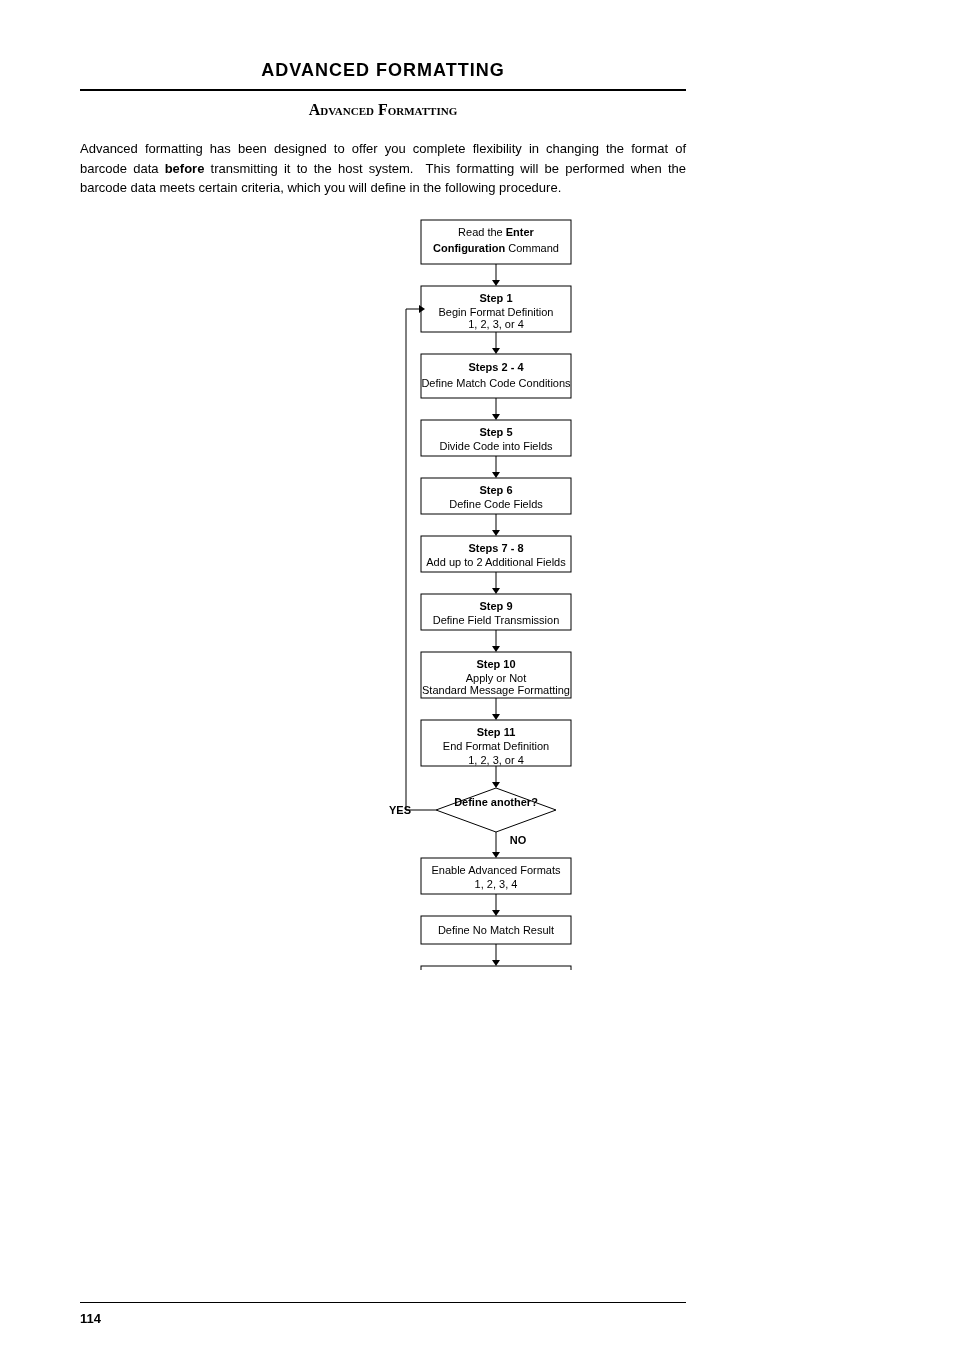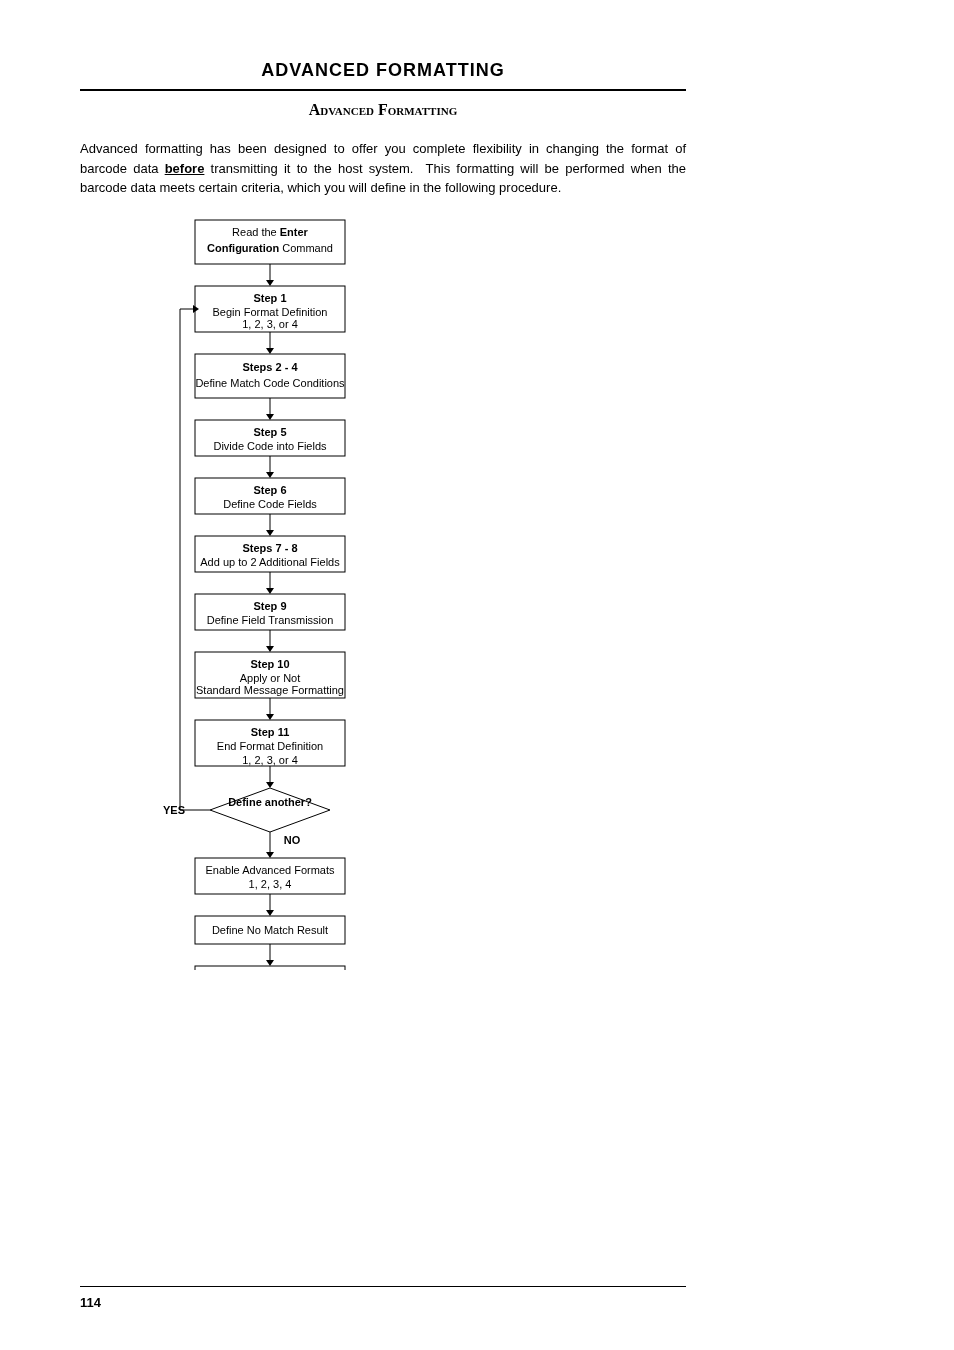--- a/index.html
+++ b/index.html
@@ -46,41 +46,40 @@
       font-style: normal;
     }
     .body-text {
       font-size: 13px;
       line-height: 1.5;
       margin-bottom: 12px;
       text-align: justify;
     }
     .body-text strong {
       font-weight: bold;
-      text-decoration: underline;
     }
     .page-footer {
       position: absolute;
-      bottom: 40px;
+      bottom: 24px;
       left: 80px;
       right: 80px;
     }
     .footer-rule {
       border: none;
       border-top: 1px solid #000;
       margin-bottom: 8px;
     }
     .page-number {
       font-size: 13px;
       font-weight: bold;
     }
     
     .flowchart-svg-wrapper {
       display: flex;
-      justify-content: flex-start;
+      justify-content: flex-end;
       margin-top: 8px;
     }
   </style>
 </head>
 <body>
 
 <div class="page">
 
   <div class="page-header">
     <h1>ADVANCED FORMATTING</h1>

